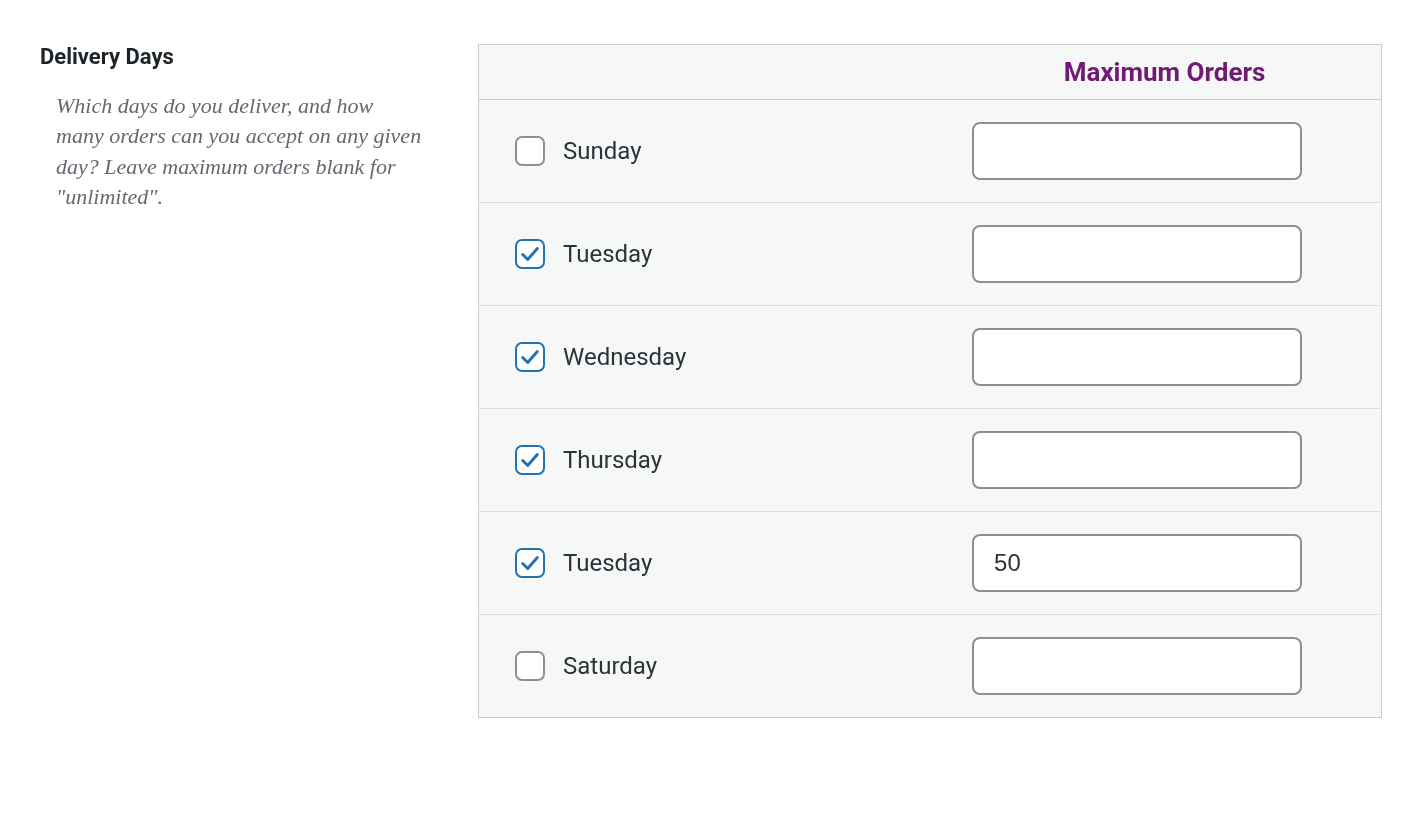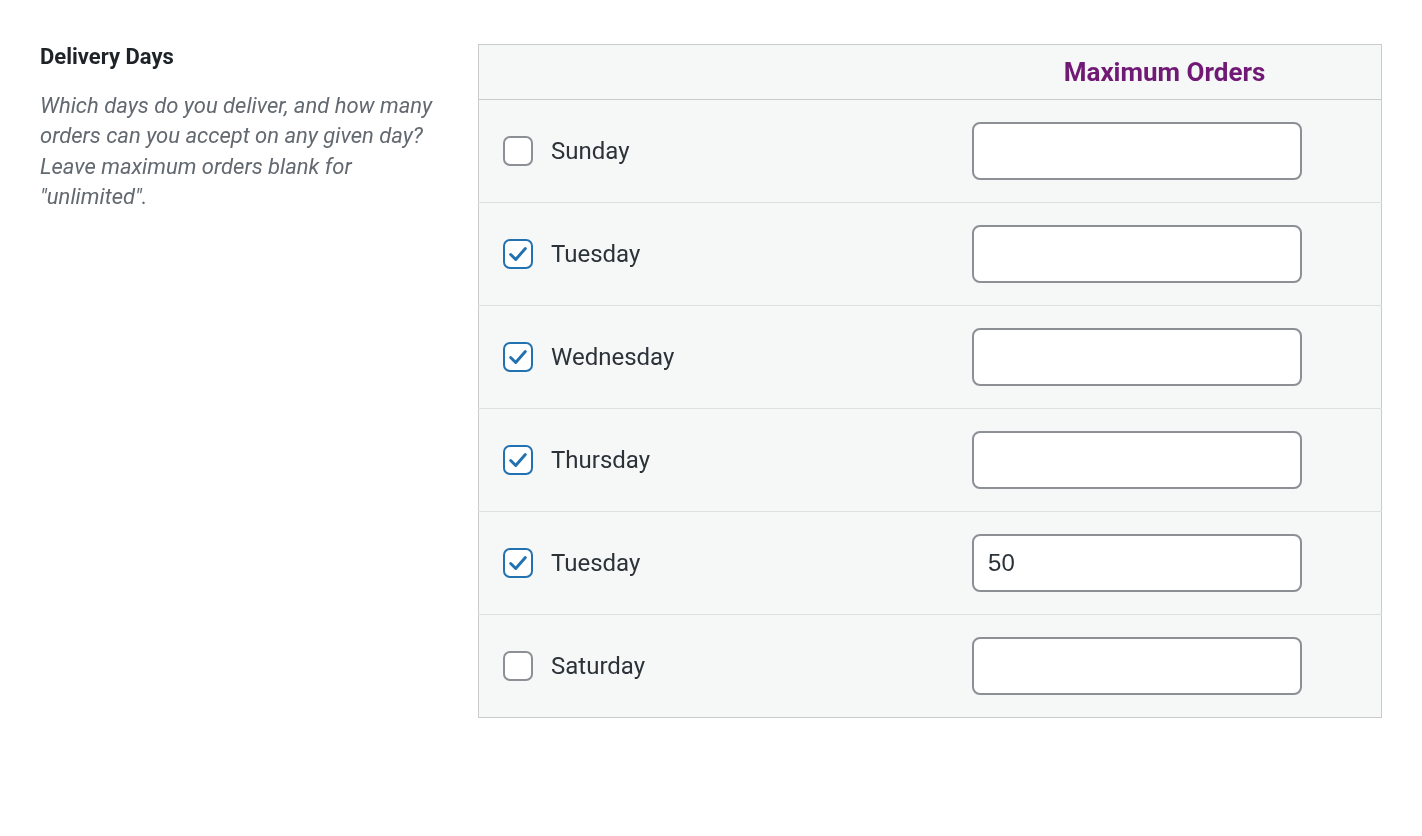--- a/index.html
+++ b/index.html
@@ -23,21 +23,22 @@
     font-size: 22px;
     font-weight: 700;
     color: #1d2327;
     margin: 0 0 22px 0;
   }
   .section-desc {
     font-size: 22px;
     font-style: italic;
     color: #636970;
     line-height: 1.38;
-    margin: 0;
+    margin: 16px;
+    font-family: Liberation Serif, serif;
   }
   .right-col {
     flex: 1;
   }
   table.delivery-table {
     width: 100%;
     border-collapse: collapse;
     border: 1px solid #c9cccf;
     background: #f6f7f7;
   }
@@ -58,20 +59,21 @@
     border-top: 1px solid #dddfe1;
     vertical-align: middle;
   }
   table.delivery-table tbody tr:first-child td {
     border-top: none;
   }
   .day-cell {
     display: flex;
     align-items: center;
     gap: 18px;
+    margin-left: 12px;
   }
   .day-label {
     font-size: 24px;
     color: #2c3338;
   }
   .cb {
     width: 30px;
     height: 30px;
     border: 2px solid #8c8f94;
     border-radius: 7px;
@@ -101,21 +103,21 @@
     stroke-linejoin: round;
   }
   input.max-orders {
     width: 330px;
     height: 58px;
     border: 2px solid #8c8f94;
     border-radius: 8px;
     background: #ffffff;
     font-size: 24px;
     color: #2c3338;
-    padding: 0 14px;
+    padding: 0 20px;
     outline: none;
   }
 </style>
 </head>
 <body>
 
 <div class="wrap">
   <div class="left-col">
     <h2 class="section-title">Delivery Days</h2>
     <p class="section-desc">Which days do you deliver, and how many orders can you accept on any given day? Leave maximum orders blank for "unlimited".</p>

